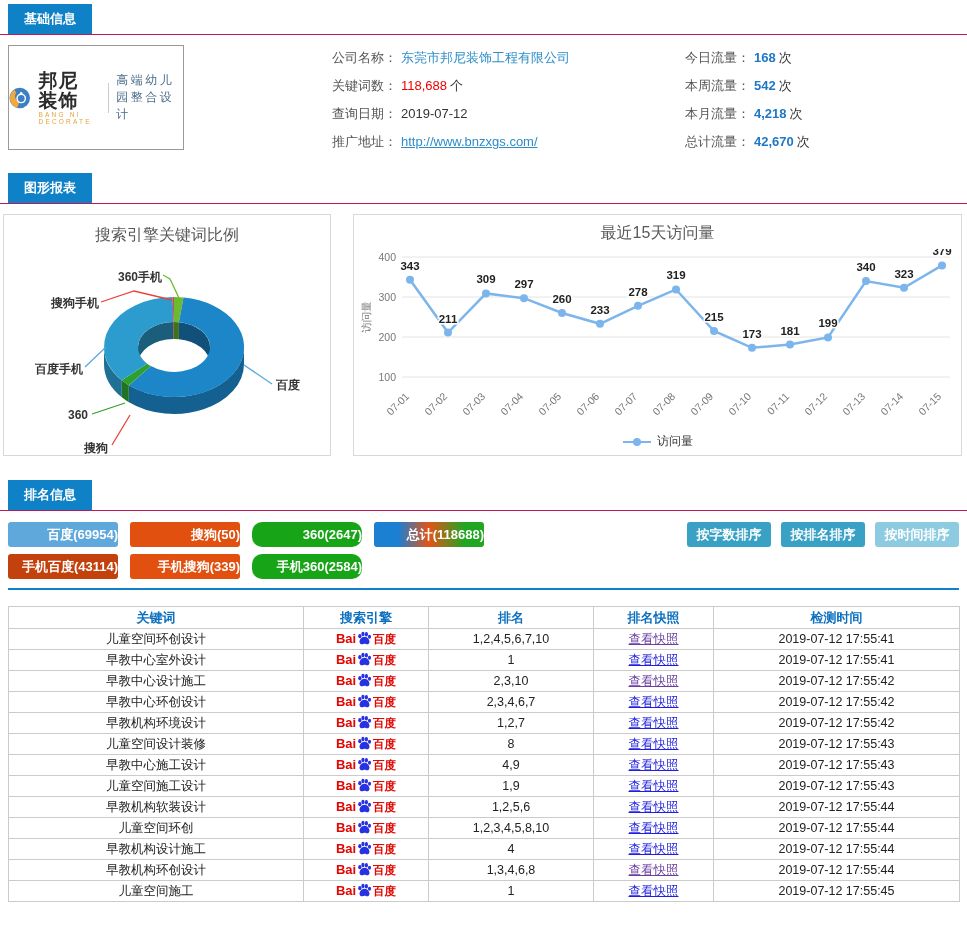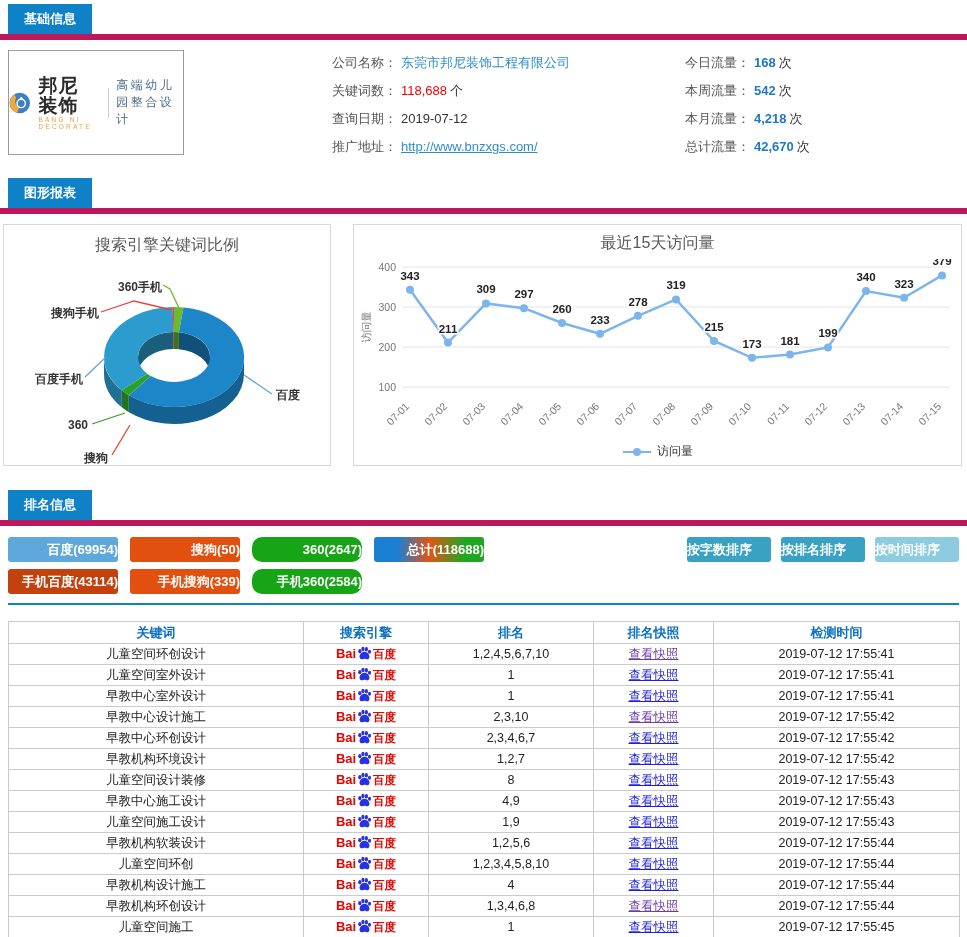--- a/index.html
+++ b/index.html
@@ -1,20 +1,20 @@
 <!DOCTYPE html>
 <html><head>
 <meta charset="utf-8">
 <style>
   * { margin:0; padding:0; box-sizing:border-box; }
   body { width:967px; background:#fff; font-family:"Liberation Sans", sans-serif; color:#333; }
   .page { width:967px; }
 
   
-  .tab-bar { border-bottom:6px solid #be185d; padding-left:8px; }
+  .tab-bar { border-bottom:1px solid #be185d; padding-left:8px; }
   .tab { display:inline-block; background:#0F81C6; color:#fff; font-weight:bold; font-size:13px; padding:6px 16px; }
   .mt { margin-top:8px; }
 
   
   .basic-row { display:flex; padding:10px 8px 6px 8px; }
   .logo-box { width:176px; height:105px; border:1px solid #999; display:flex; align-items:center; justify-content:center; background:#fff; }
   .logo-inner { display:flex; align-items:center; }
   .logo-badge { width:42px; height:42px; margin-right:8px; }
   .brand-col { text-align:left; margin-right:8px; }
   .brand-cn { font-size:19px; font-weight:bold; color:#2b2b2b; letter-spacing:1px; line-height:20px; }
@@ -50,21 +50,21 @@
   
   .ranking-buttons { position:relative; padding:11px 8px 0 8px; min-height:66px; }
   .btn-rows { width:500px; display:flex; flex-wrap:wrap; }
   .btn { width:110px; height:25px; line-height:25px; text-align:right; color:#fff; font-weight:bold; font-size:13px; border-radius:3px; margin:0 12px 7px 0; cursor:pointer; }
   .btn.baidu  { background:#5FA8DC; }
   .btn.sogou  { background:#E1500E; }
   .btn.s360   { background:#17A517;border-radius:10px; }
   .btn.mbaidu { background:#c2410c;padding-left:7px; }
   .btn.total  { background:linear-gradient(90deg,#1B7FD2 0%,#1B7FD2 22%,#E25417 50%,#21A621 82%); }
   .sort-group { position:absolute; right:8px; top:11px; display:flex; }
-  .sbtn { width:84px; height:25px; line-height:25px; text-align:left; color:#fff; font-weight:bold; font-size:13px; border-radius:3px; margin-left:10px; cursor:pointer; }
+  .sbtn { width:84px; height:25px; line-height:25px; text-align:center; color:#fff; font-weight:bold; font-size:13px; border-radius:3px; margin-left:10px; cursor:pointer; }
   .sbtn.dark { background:#39A1C3; }
   .sbtn.light { background:#8CCBE0; }
 
   .section-rule { border-top:2px solid #0F81C6; margin:2px 8px 0 8px; }
 
   
   table.rank-table { width:951px; margin:16px 8px 2px 8px; border-collapse:collapse; table-layout:fixed; }
   .rank-table th, .rank-table td { border:1px solid #CBCBCB; height:21px; padding:0 4px; text-align:center; font-size:12.5px; overflow:hidden; white-space:nowrap; }
   .rank-table th { color:#0B6FBF; font-weight:bold; font-size:13px; height:22px; }
   .rank-table td { color:#222; }
@@ -268,33 +268,20 @@
               <ellipse cx="9.5" cy="4.5" rx="2.6" ry="3.6" fill="#2932E1"></ellipse>
               <ellipse cx="15" cy="4.8" rx="2.6" ry="3.6" fill="#2932E1"></ellipse>
               <ellipse cx="20" cy="9" rx="2.5" ry="3.2" fill="#2932E1"></ellipse>
               <path d="M12 9 C7 9 4 14 4 17 C4 20 6.5 21.5 9 21 C10.5 20.7 11 20.2 12 20.2 C13 20.2 13.5 20.7 15 21 C17.5 21.5 20 20 20 17 C20 14 17 9 12 9 Z" fill="#2932E1"></path>
             </svg><span class="bdu">百度</span></td>
           <td>1,2,4,5,6,7,10</td>
           <td><a href="#" class="snap visited">查看快照</a></td>
           <td>2019-07-12 17:55:41</td>
         </tr>
         <tr>
-          <td>儿童空间室外设计</td>
-          <td><span class="bai">Bai</span><svg class="paw" viewBox="0 0 24 22">
-              <ellipse cx="4.5" cy="8" rx="2.6" ry="3.4" fill="#2932E1"></ellipse>
-              <ellipse cx="9.5" cy="4.5" rx="2.6" ry="3.6" fill="#2932E1"></ellipse>
-              <ellipse cx="15" cy="4.8" rx="2.6" ry="3.6" fill="#2932E1"></ellipse>
-              <ellipse cx="20" cy="9" rx="2.5" ry="3.2" fill="#2932E1"></ellipse>
-              <path d="M12 9 C7 9 4 14 4 17 C4 20 6.5 21.5 9 21 C10.5 20.7 11 20.2 12 20.2 C13 20.2 13.5 20.7 15 21 C17.5 21.5 20 20 20 17 C20 14 17 9 12 9 Z" fill="#2932E1"></path>
-            </svg><span class="bdu">百度</span></td>
-          <td>1</td>
-          <td><a href="#" class="snap">查看快照</a></td>
-          <td>2019-07-12 17:55:41</td>
-        </tr>
-        <tr>
           <td>早教中心室外设计</td>
           <td><span class="bai">Bai</span><svg class="paw" viewBox="0 0 24 22">
               <ellipse cx="4.5" cy="8" rx="2.6" ry="3.4" fill="#2932E1"></ellipse>
               <ellipse cx="9.5" cy="4.5" rx="2.6" ry="3.6" fill="#2932E1"></ellipse>
               <ellipse cx="15" cy="4.8" rx="2.6" ry="3.6" fill="#2932E1"></ellipse>
               <ellipse cx="20" cy="9" rx="2.5" ry="3.2" fill="#2932E1"></ellipse>
               <path d="M12 9 C7 9 4 14 4 17 C4 20 6.5 21.5 9 21 C10.5 20.7 11 20.2 12 20.2 C13 20.2 13.5 20.7 15 21 C17.5 21.5 20 20 20 17 C20 14 17 9 12 9 Z" fill="#2932E1"></path>
             </svg><span class="bdu">百度</span></td>
           <td>1</td>
           <td><a href="#" class="snap">查看快照</a></td>

